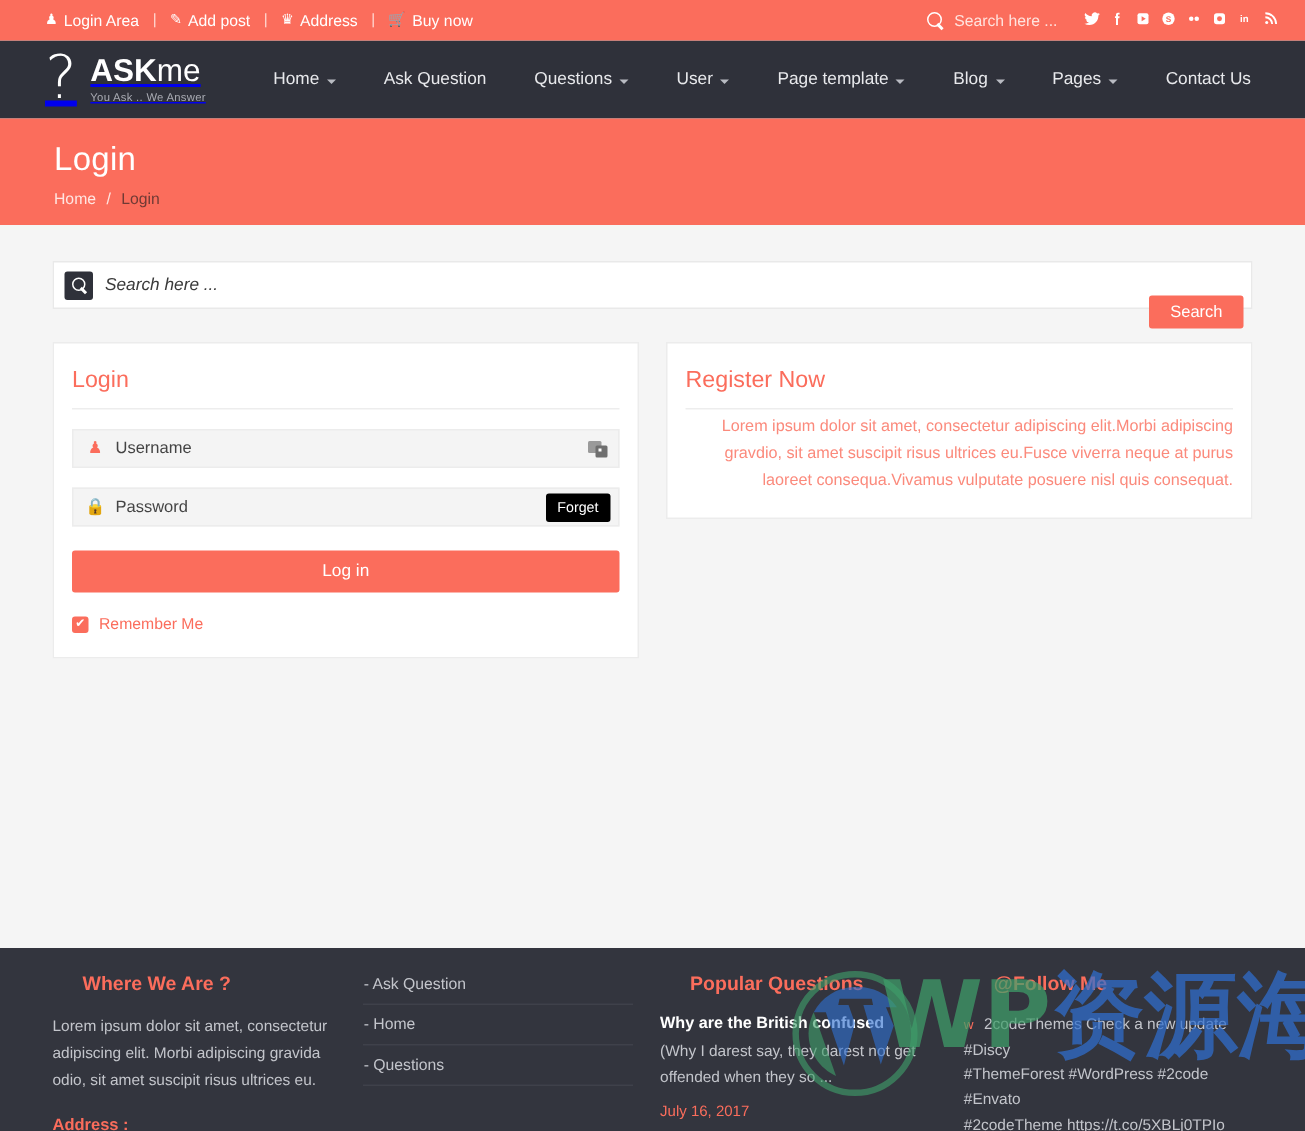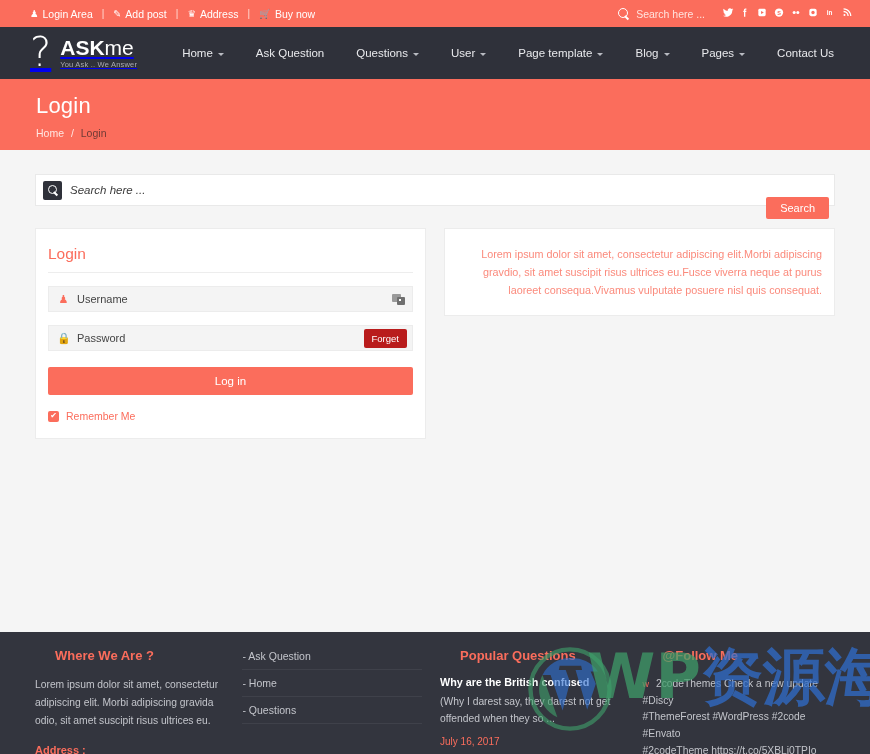--- a/index.html
+++ b/index.html
@@ -145,21 +145,21 @@
   }
   .f-input::placeholder { color: #444; opacity: 1; }
   .autofill-ico {
     width: 13px; height: 11px; flex: 0 0 auto; margin-right: 3px;
     position: relative; display: inline-block;
   }
   .autofill-ico .a1 { position: absolute; left: 0; top: 0; width: 9px; height: 8px; background: #9a9a9a; border-radius: 1px; }
   .autofill-ico .a2 { position: absolute; left: 5px; top: 3px; width: 8px; height: 8px; background: #6f6f6f; border-radius: 1px; }
   .autofill-ico .a3 { position: absolute; left: 7px; top: 5px; width: 2px; height: 2px; background: #fff; }
   .forget-btn {
-    background: #b91c1c; color: #ffffff; border: 0; font-size: 9.5px;
+    background: #000000; color: #ffffff; border: 0; font-size: 9.5px;
     font-family: "Liberation Sans", sans-serif; padding: 4px 8px;
     border-radius: 2px; cursor: pointer; margin-right: 1px;
   }
   .login-btn {
     display: block; width: 100%; margin-top: 16px; background: #fb6d5c;
     color: #ffffff; border: 0; padding: 8px 0; font-size: 11.5px;
     font-family: "Liberation Sans", sans-serif; cursor: pointer; border-radius: 2px;
   }
   .remember { display: flex; align-items: center; gap: 7px; margin-top: 15px; }
   .cb {
@@ -391,20 +391,21 @@
 
           <button class="login-btn">Log in</button>
 
           <div class="remember">
             <span class="cb">✔</span>
             <span class="remember-label">Remember Me</span>
           </div>
         </div>
 
         <div class="card register">
+          <h2 class="card-title">Register Now</h2>
           <p class="reg-text">Lorem ipsum dolor sit amet, consectetur adipiscing elit.Morbi adipiscing gravdio, sit amet suscipit risus ultrices eu.Fusce viverra neque at purus laoreet consequa.Vivamus vulputate posuere nisl quis consequat.</p>
         </div>
 
       </div>
     </div>
   </div>
 
   <div class="footer">
     <div class="footer-wrap">
 

